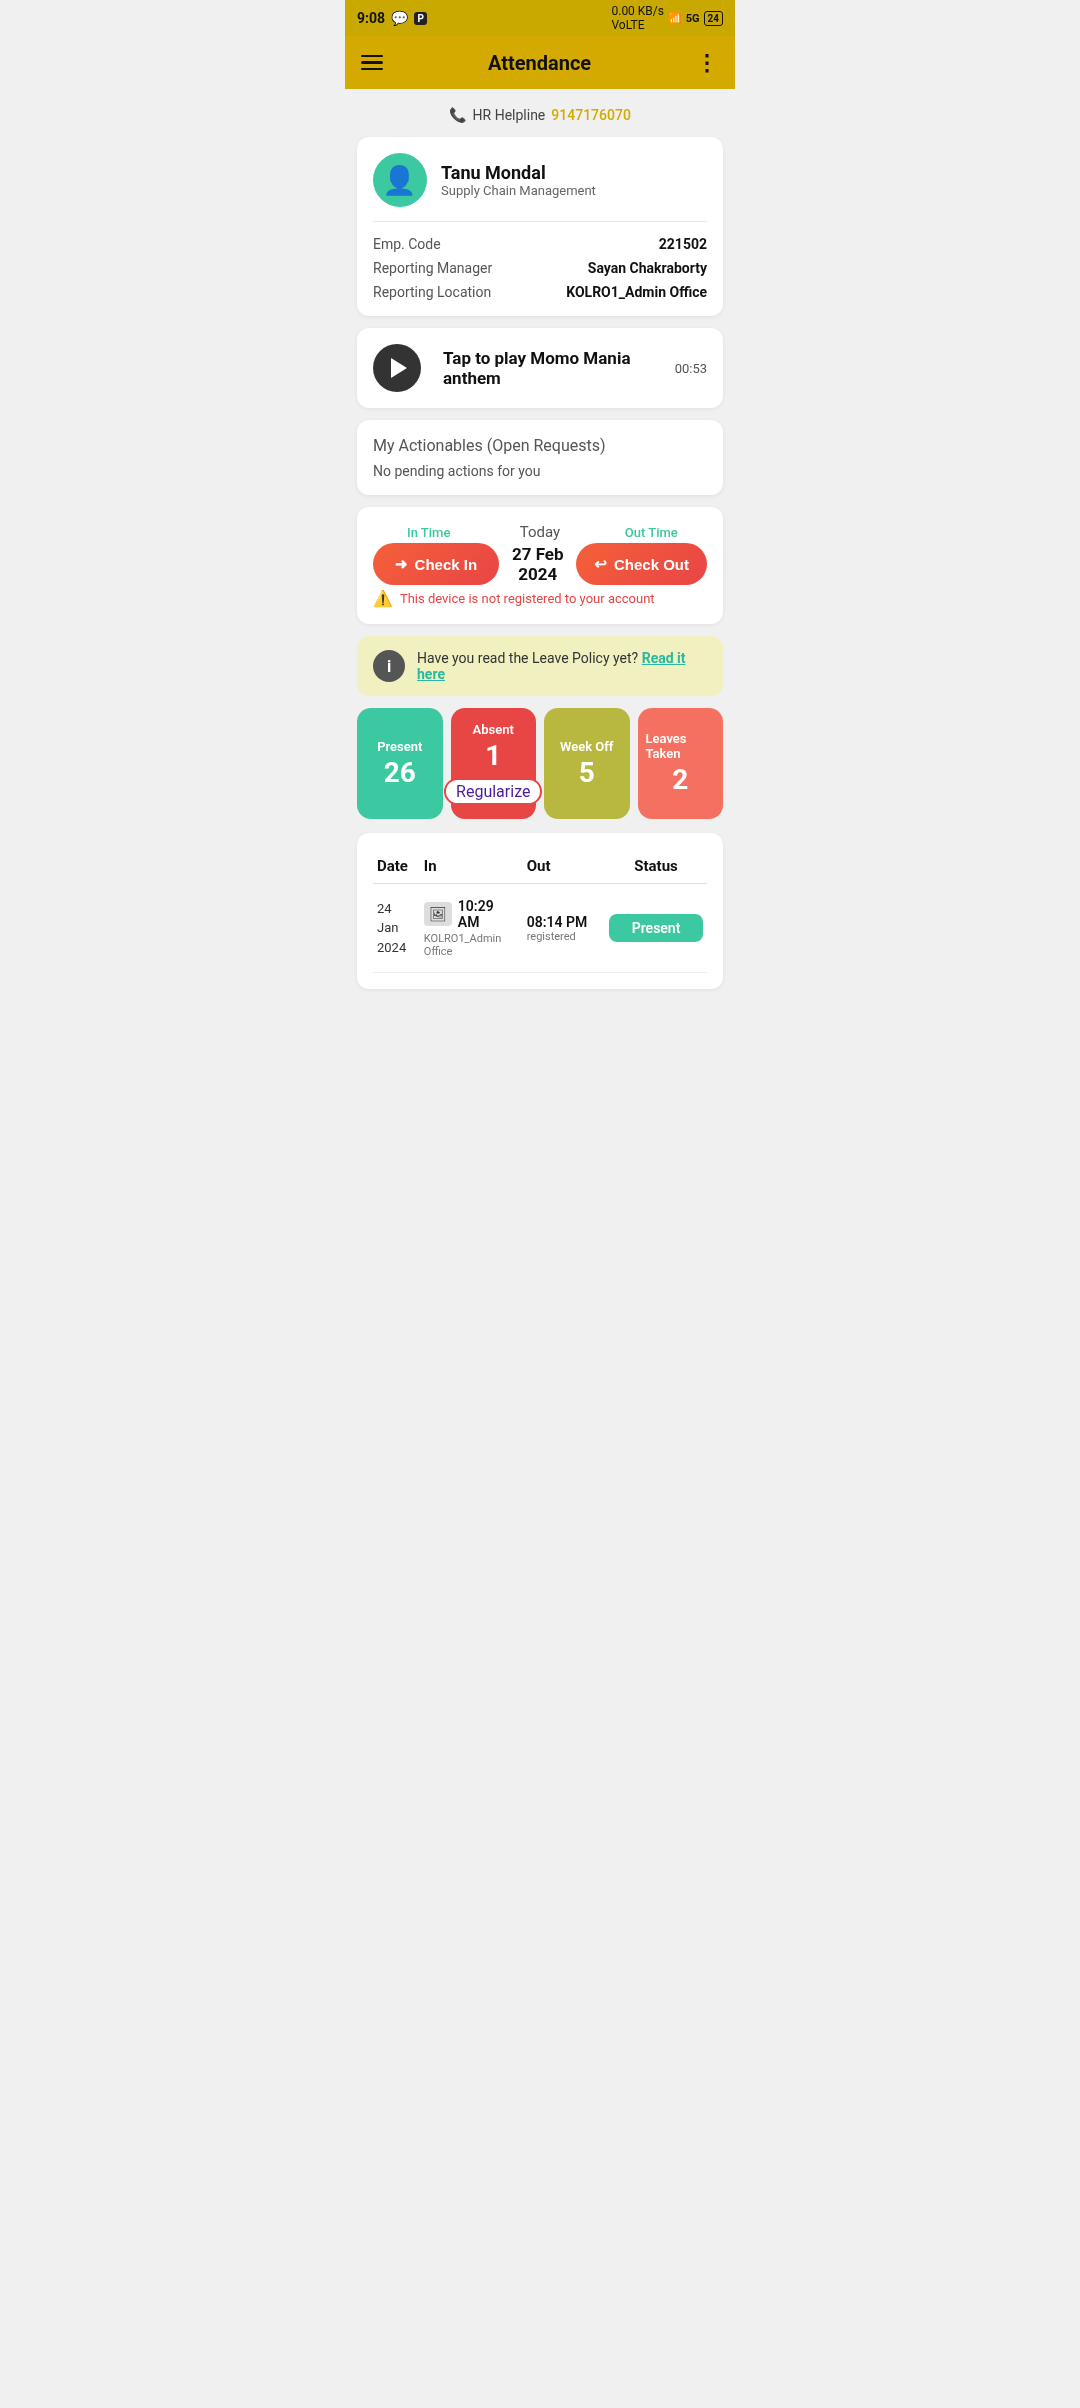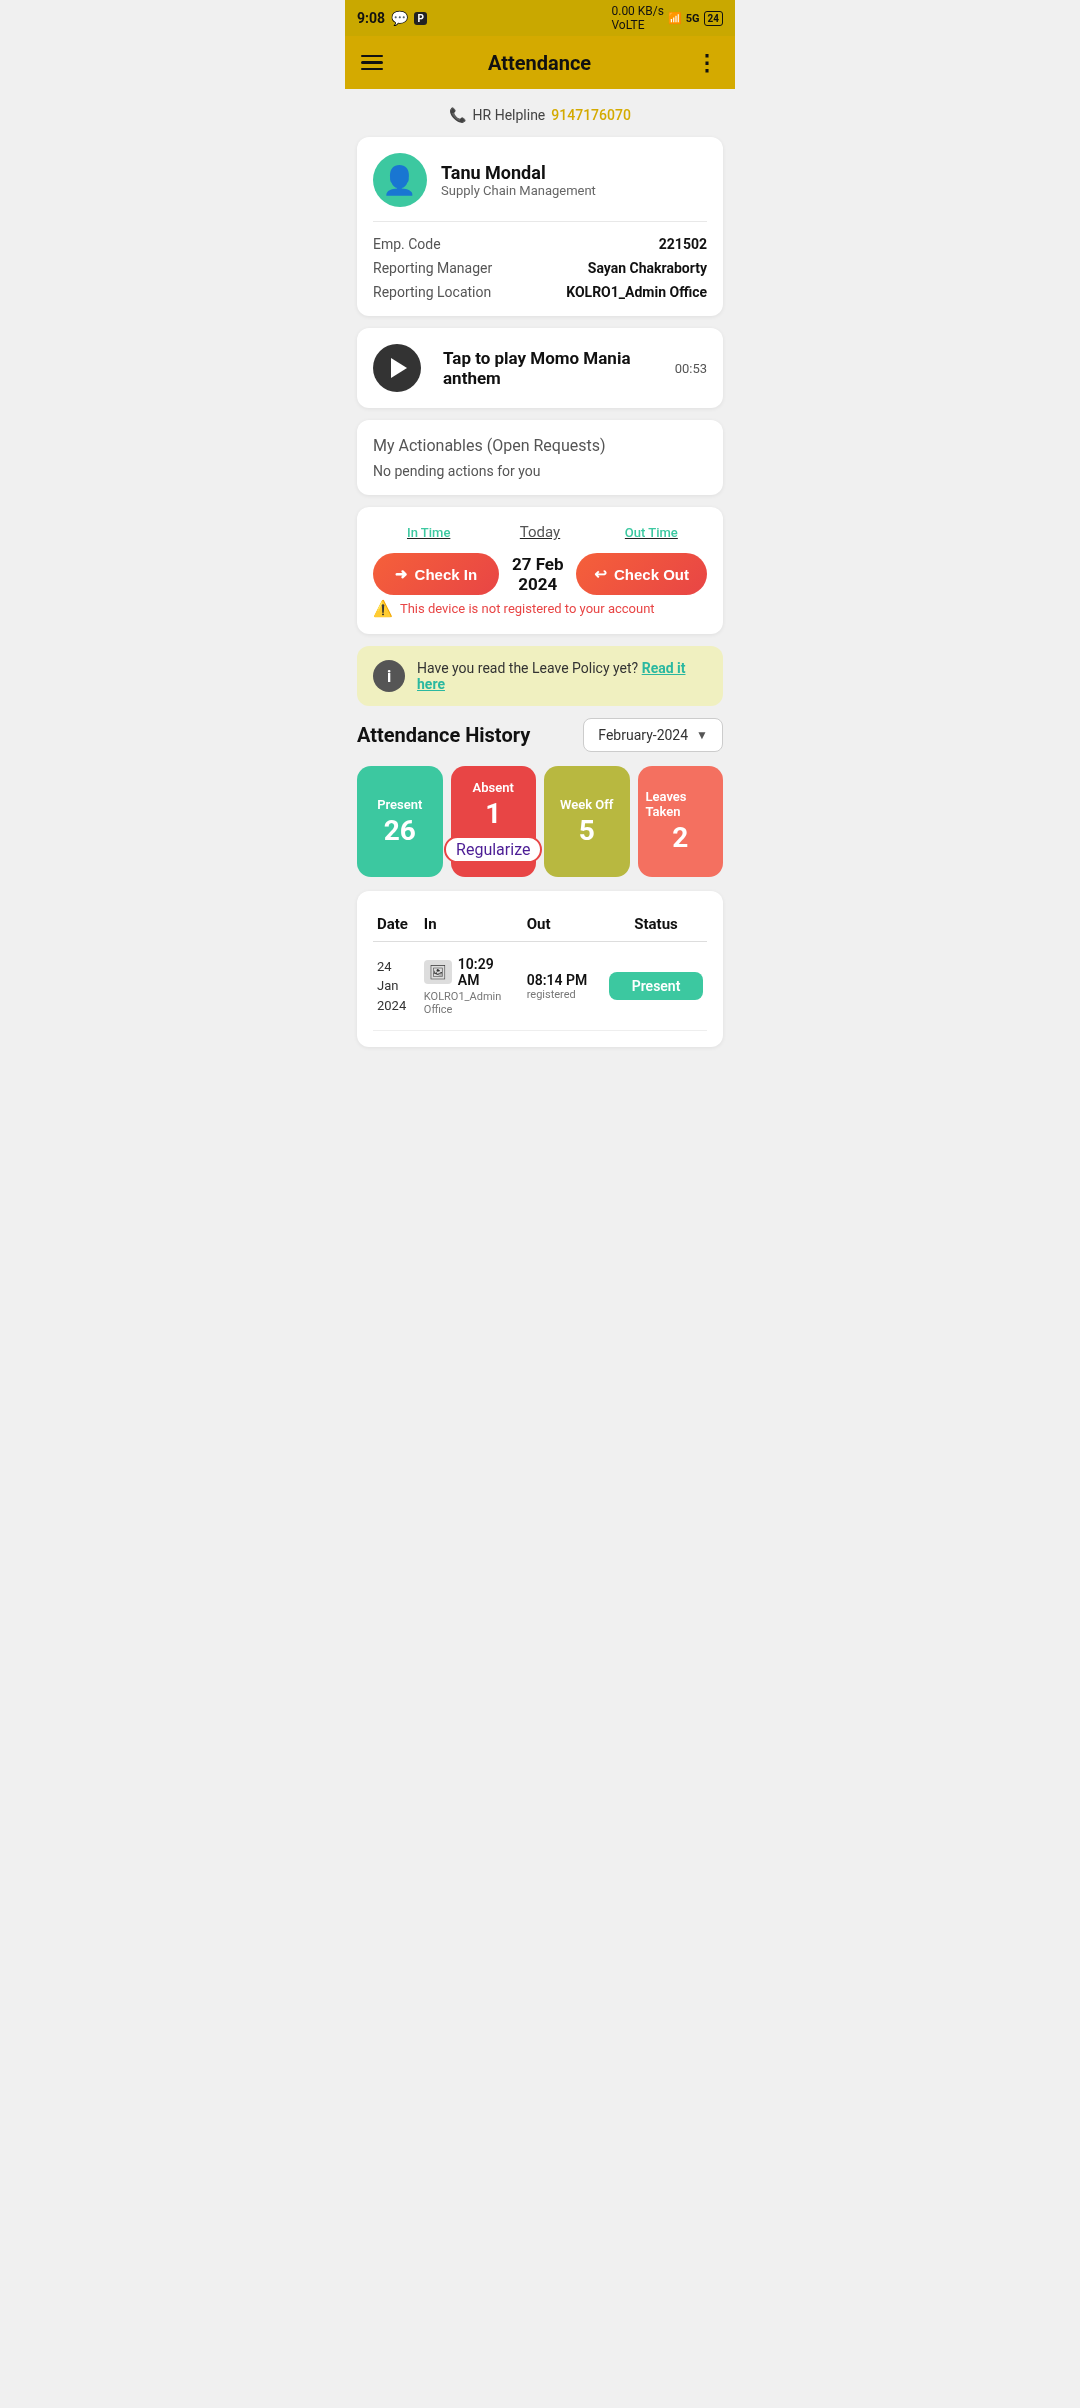--- a/index.html
+++ b/index.html
@@ -212,22 +212,21 @@
     }
     .no-pending {
       font-size: 14px;
       color: #555;
     }
     .checkin-row {
       display: flex;
       align-items: center;
       justify-content: flex-end;
       width: 100%;
-      margin-bottom: 12px;
-      text-decoration: underline;
+      margin-bottom: 2px;
     }
     .time-label {
       font-size: 13px;
       font-weight: 500;
       text-align: center;
       flex: 1;
     }
     .in-label { color: #3cc8a0; }
     .out-label { color: #3cc8a0; }
     .today-label {
@@ -573,27 +572,20 @@
 
   <div class="leave-policy-banner">
     <div class="info-circle">i</div>
     <div class="leave-policy-text">
       <span>Have you read the Leave Policy yet?</span>
       <span class="leave-policy-link">Read it here</span>
     </div>
   </div>
 
   <div>
-    <div class="attendance-history-header">
-      <span class="attendance-history-title">Attendance History</span>
-      <div class="month-dropdown">
-        <span>February-2024</span>
-        <span class="dropdown-arrow">▼</span>
-      </div>
-    </div>
 
     <div class="stats-grid">
       <div class="stat-card present">
         <span class="stat-label">Present</span>
         <span class="stat-value">26</span>
       </div>
       <div class="stat-card absent">
         <span class="stat-label">Absent</span>
         <span class="stat-value">1</span>
         <span class="regularize-badge">Regularize</span>

